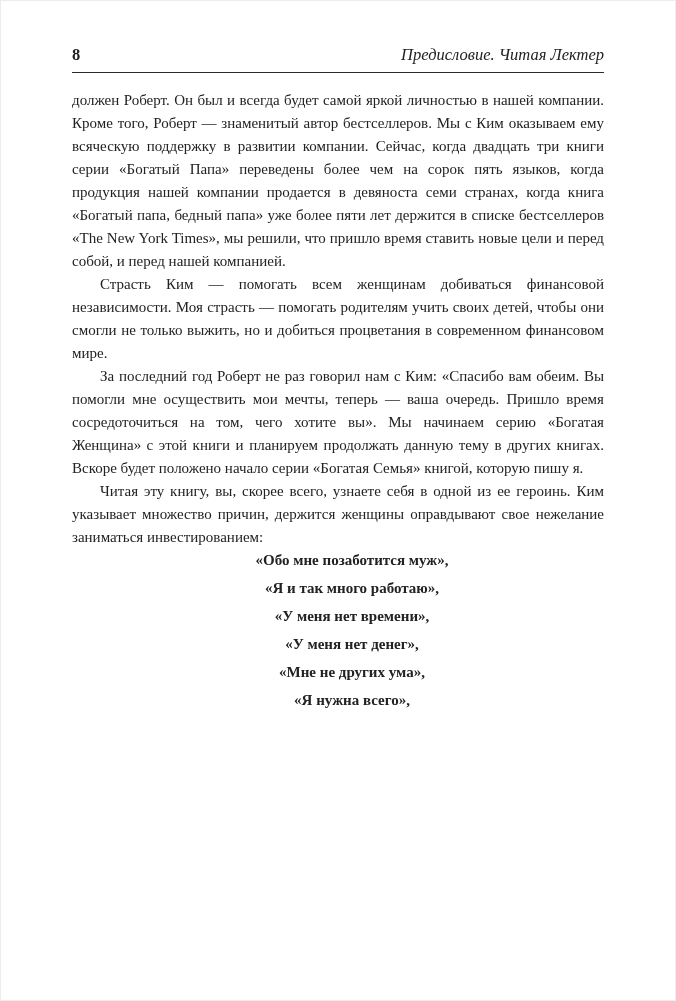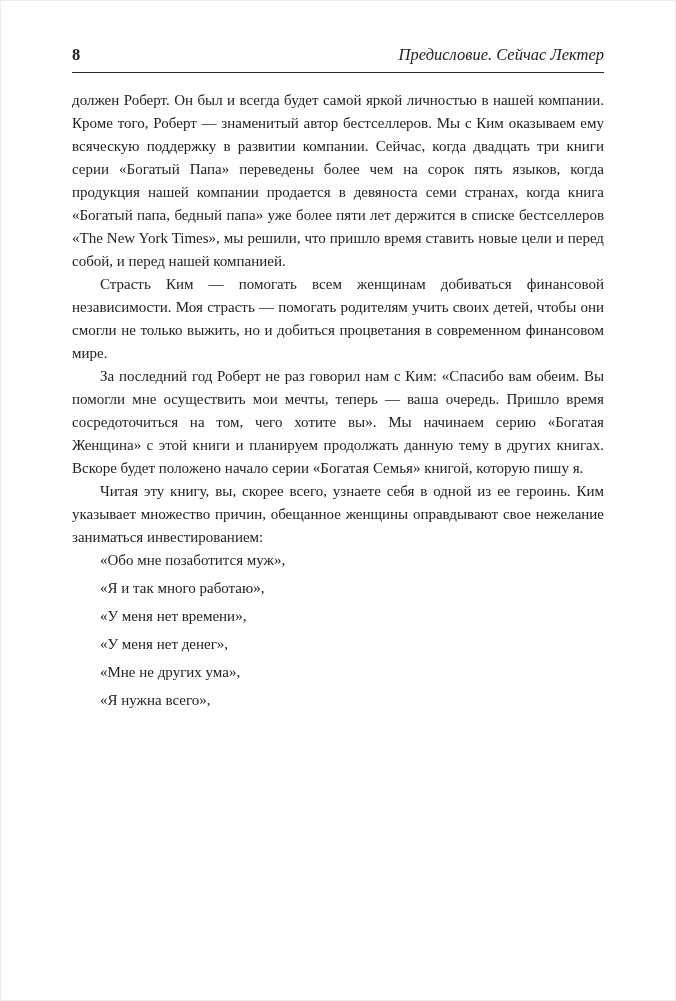--- a/index.html
+++ b/index.html
@@ -45,40 +45,41 @@
   .para {
     margin: 0;
     text-indent: 28px;
   }
   .para.first {
     text-indent: 0;
   }
   .quote {
     margin: 0 0 5px 0;
     text-indent: 28px;
-    text-align: left;
+    text-align: center;
+    font-weight: bold;
   }
 </style>
 </head>
 <body>
 
 <div class="page">
 
   <header class="running-head">
     <span class="page-num">8</span>
-    <span class="running-title">Предисловие. Сейчас Лектер</span>
+    <span class="running-title">Предисловие. Читая Лектер</span>
   </header>
 
   <div class="rule"></div>
 
   <main class="body-text">
     <p class="para first">должен Роберт. Он был и всегда будет самой яркой личностью в нашей компании. Кроме того, Роберт — знаменитый автор бестселлеров. Мы с Ким оказываем ему всяческую поддержку в развитии компании. Сейчас, когда двадцать три книги серии «Богатый Папа» переведены более чем на сорок пять языков, когда продукция нашей компании продается в девяноста семи странах, когда книга «Богатый папа, бедный папа» уже более пяти лет держится в списке бестселлеров «The New York Times», мы решили, что пришло время ставить новые цели и перед собой, и перед нашей компанией.</p>
     <p class="para">Страсть Ким — помогать всем женщинам добиваться финансовой независимости. Моя страсть — помогать родителям учить своих детей, чтобы они смогли не только выжить, но и добиться процветания в современном финансовом мире.</p>
     <p class="para">За последний год Роберт не раз говорил нам с Ким: «Спасибо вам обеим. Вы помогли мне осуществить мои мечты, теперь — ваша очередь. Пришло время сосредоточиться на том, чего хотите вы». Мы начинаем серию «Богатая Женщина» с этой книги и планируем продолжать данную тему в других книгах. Вскоре будет положено начало серии «Богатая Семья» книгой, которую пишу я.</p>
-    <p class="para">Читая эту книгу, вы, скорее всего, узнаете себя в одной из ее героинь. Ким указывает множество причин, обещанное женщины оправдывают свое нежелание заниматься инвестированием:</p>
+    <p class="para">Читая эту книгу, вы, скорее всего, узнаете себя в одной из ее героинь. Ким указывает множество причин, держится женщины оправдывают свое нежелание заниматься инвестированием:</p>
 
     <p class="quote">«Обо мне позаботится муж»,</p>
     <p class="quote">«Я и так много работаю»,</p>
     <p class="quote">«У меня нет времени»,</p>
     <p class="quote">«У меня нет денег»,</p>
     <p class="quote">«Мне не других ума»,</p>
     <p class="quote">«Я нужна всего»,</p>
   </main>
 
 </div>

